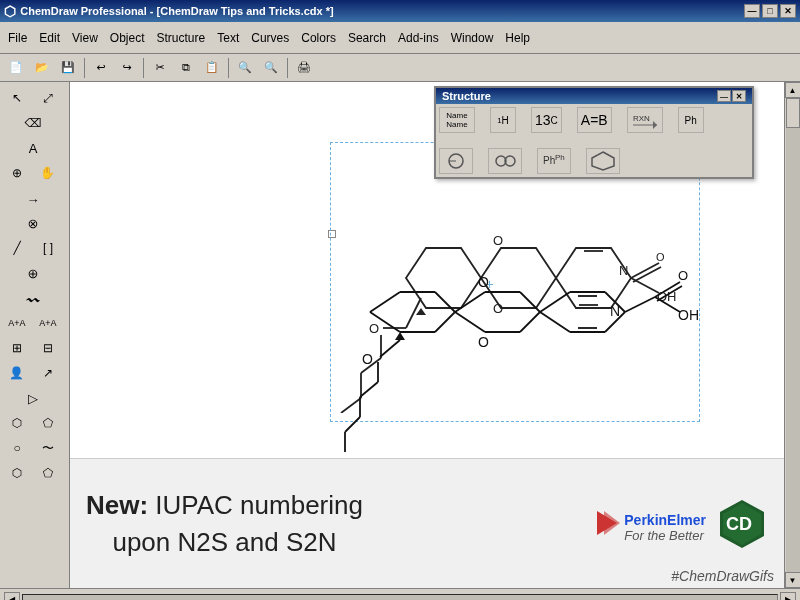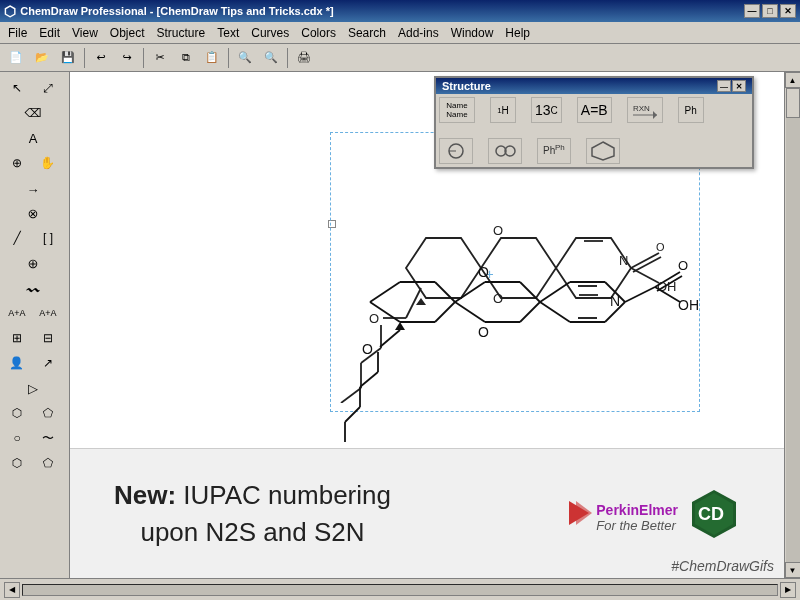--- a/index.html
+++ b/index.html
@@ -18,21 +18,21 @@
     .title-bar-left { display: flex; align-items: center; gap: 4px; }
     .title-bar-controls { display: flex; gap: 2px; }
     .title-btn {
       width: 16px; height: 14px; background: #d4d0c8; border: 1px solid #808080;
       display: flex; align-items: center; justify-content: center; font-size: 9px; cursor: pointer;
       color: black;
     }
 
     
     .menu-bar {
-      height: 22px;
+      height: 32px;
       background: #d4d0c8;
       display: flex; align-items: center;
       padding: 0 2px;
       border-bottom: 1px solid #808080;
     }
     .menu-item {
       padding: 2px 6px;
       font-size: 12px;
       cursor: pointer;
       color: #000;
@@ -185,21 +185,21 @@
     .bottom-content {
       position: absolute;
       bottom: 0;
       left: 0;
       right: 0;
       height: 130px;
       background: #f0f0f0;
       display: flex;
       align-items: center;
       justify-content: space-between;
-      padding: 10px 44px;
+      padding: 10px 16px;
       border-top: 1px solid #ccc;
     }
     .bottom-text {
       font-size: 26px;
       font-weight: normal;
       text-align: center;
       color: #222;
       line-height: 1.4;
     }
     .bottom-text strong { font-weight: bold; }
@@ -507,21 +507,21 @@
       <div class="bottom-logos">
 
         <div class="perkin-logo">
           <div style="display:flex; align-items:center; gap:2px;">
 
             <svg width="30" height="35" viewBox="0 0 30 35">
               <path d="M5,5 L25,17 L5,29 Z" fill="#cc3333"></path>
               <path d="M12,5 L28,17 L12,29 Z" fill="#cc3333" opacity="0.6"></path>
             </svg>
             <div>
-              <div style="font-size:14px; font-weight:bold; color:#a21caf;margin-top:8px;">PerkinElmer</div>
+              <div style="font-size:14px; font-weight:bold; color:#1d4ed8;margin-top:8px;">PerkinElmer</div>
               <div style="font-size:13px; color:#555; font-style:italic;">For the Better</div>
             </div>
           </div>
         </div>
 
         <div style="position:relative; width:52px; height:52px;">
           <svg width="52" height="52" viewBox="0 0 52 52">
             <polygon points="26,2 48,14 48,38 26,50 4,38 4,14" fill="#1e5c2a"></polygon>
             <polygon points="26,5 45,16 45,36 26,47 7,36 7,16" fill="#2a7a38" opacity="0.5"></polygon>
             <text x="10" y="32" font-size="18" font-weight="bold" font-family="Arial,sans-serif" fill="white">CD</text>

